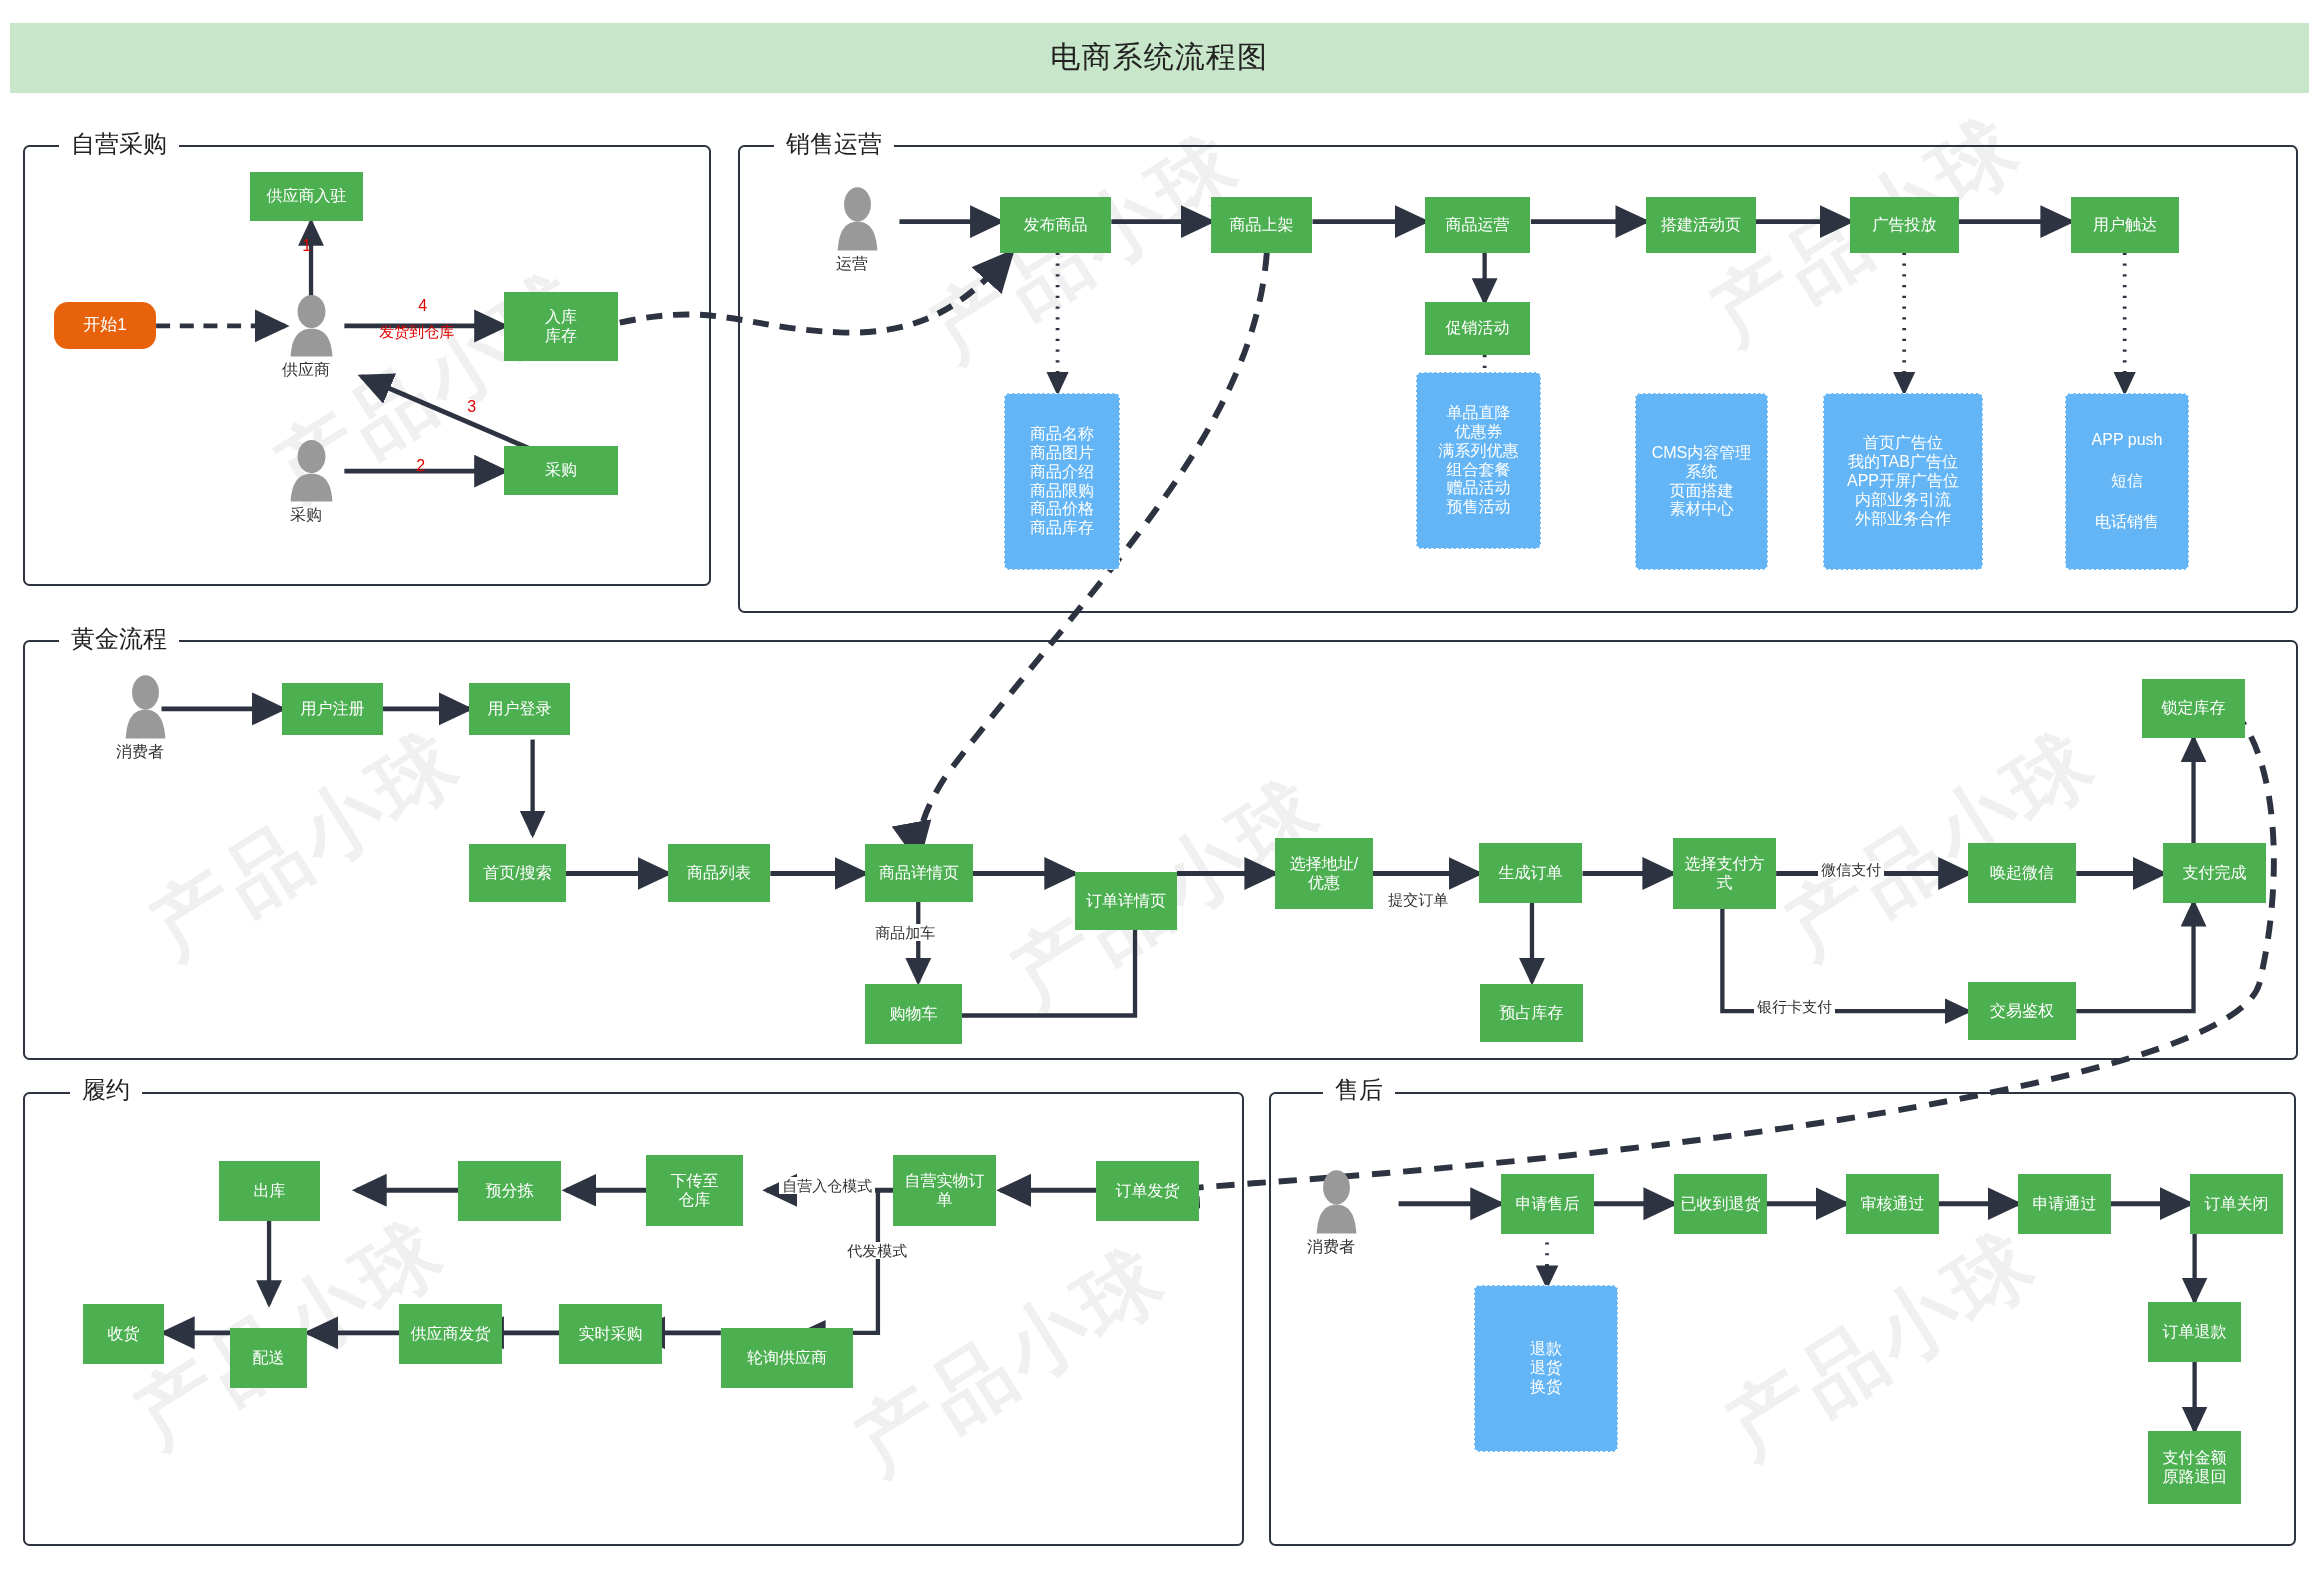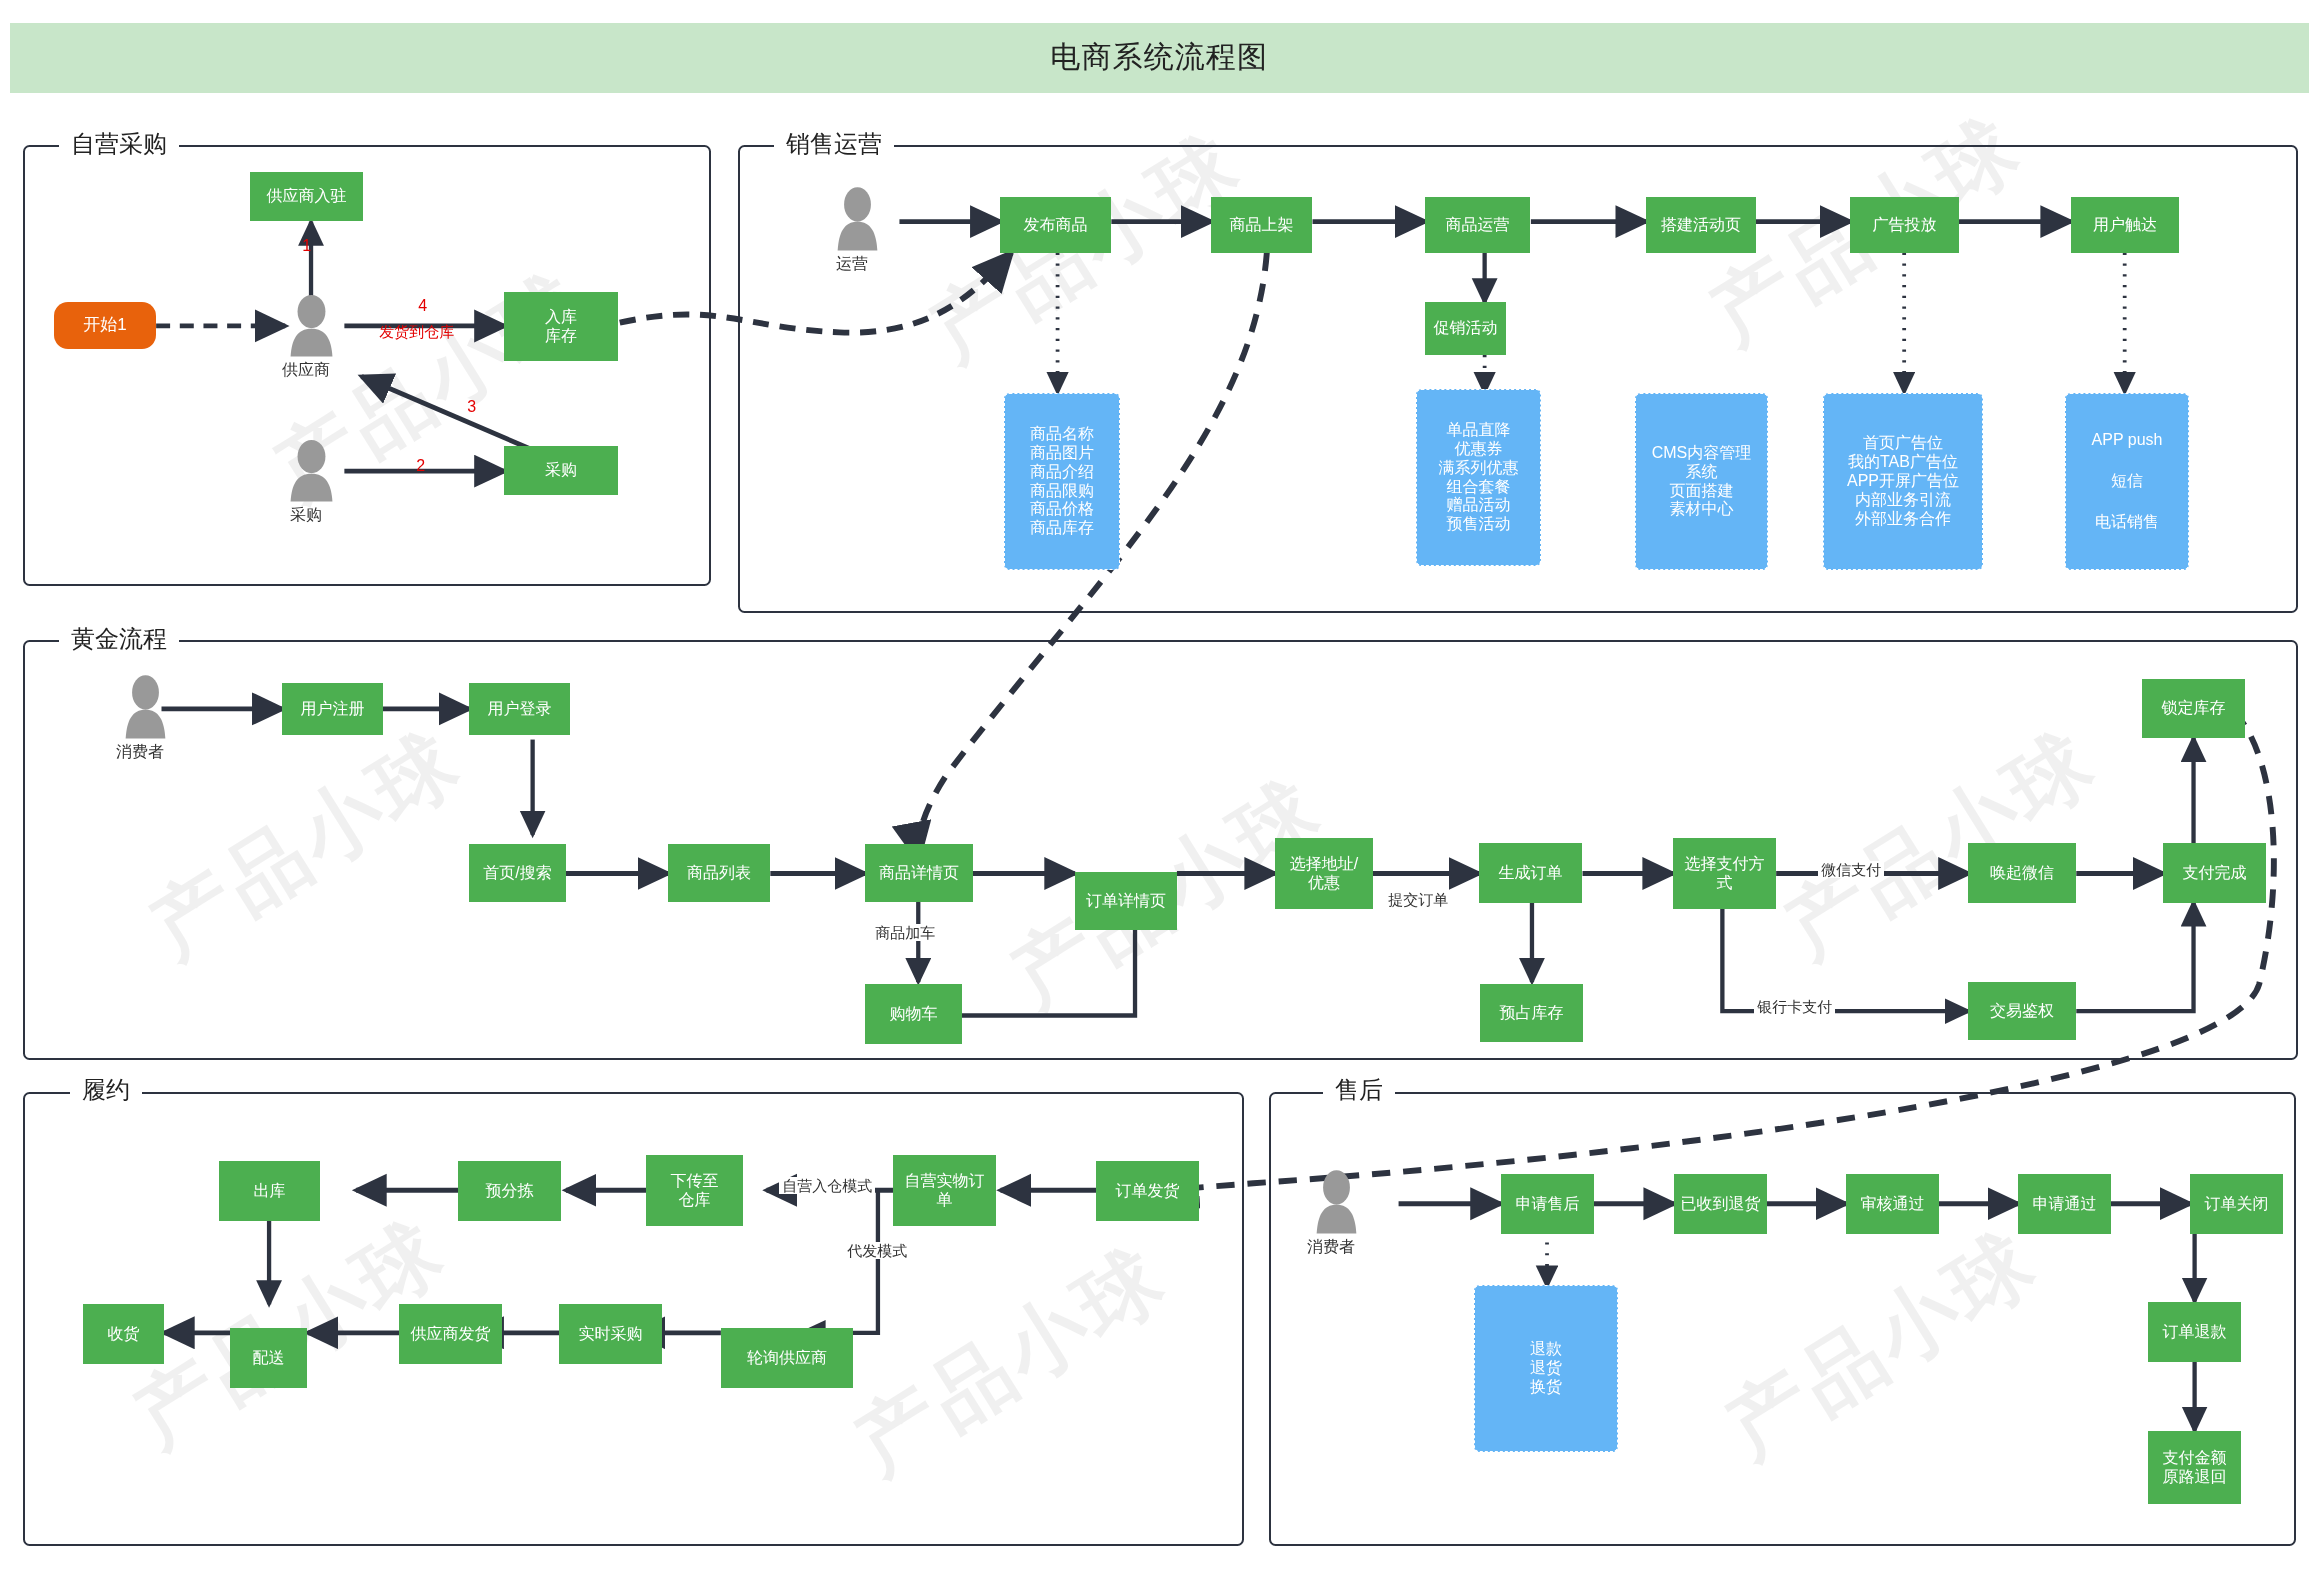--- a/index.html
+++ b/index.html
@@ -228,40 +228,40 @@
   <div class="elabel num" style="left:464px; top:398px;">3</div>
   <div class="elabel num" style="left:415px; top:297px;">4</div>
   <div class="elabel red" style="left:376px; top:323px;">发货到仓库</div>
 
   <div class="node green n-sm" style="left:1000px; top:197px; width:111px; height:56px;">发布商品</div>
   <div class="node green n-sm" style="left:1211px; top:197px; width:101px; height:56px;">商品上架</div>
   <div class="node green n-sm" style="left:1425px; top:197px; width:105px; height:56px;">商品运营</div>
   <div class="node green n-sm" style="left:1646px; top:197px; width:110px; height:56px;">搭建活动页</div>
   <div class="node green n-sm" style="left:1850px; top:197px; width:109px; height:56px;">广告投放</div>
   <div class="node green n-sm" style="left:2071px; top:197px; width:108px; height:56px;">用户触达</div>
-  <div class="node green n-sm" style="left:1425px; top:302px; width:81px; height:53px;">促销活动</div>
+  <div class="node green n-sm" style="left:1425px; top:302px; width:105px; height:53px;">促销活动</div>
 
   <div class="actor" style="left:828px; top:187px;">
     <svg class="glyph" viewBox="0 0 110 120">
       <ellipse cx="55" cy="32" rx="25" ry="32" fill="#999"></ellipse>
       <path d="M55 64 C30 64 20 84 18 118 L92 118 C90 84 80 64 55 64 Z" fill="#999"></path>
     </svg>
     <span class="cap">运营</span>
   </div>
 
   <div class="node blue n-blue" style="left:1004px; top:393px; width:116px; height:177px; flex-direction:column; justify-content:center;">
     <div>商品名称</div>
     <div>商品图片</div>
     <div>商品介绍</div>
     <div>商品限购</div>
     <div>商品价格</div>
     <div>商品库存</div>
   </div>
 
-  <div class="node blue n-blue" style="left:1416px; top:389px; width:125px; height:177px; flex-direction:column; justify-content:center;">
+  <div class="node blue n-blue" style="left:1416px; top:372px; width:125px; height:177px; flex-direction:column; justify-content:center;">
     <div>单品直降</div>
     <div>优惠券</div>
     <div>满系列优惠</div>
     <div>组合套餐</div>
     <div>赠品活动</div>
     <div>预售活动</div>
   </div>
 
   <div class="node blue n-blue" style="left:1635px; top:393px; width:133px; height:177px; flex-direction:column; justify-content:center;">
     <div>CMS内容管理</div>

